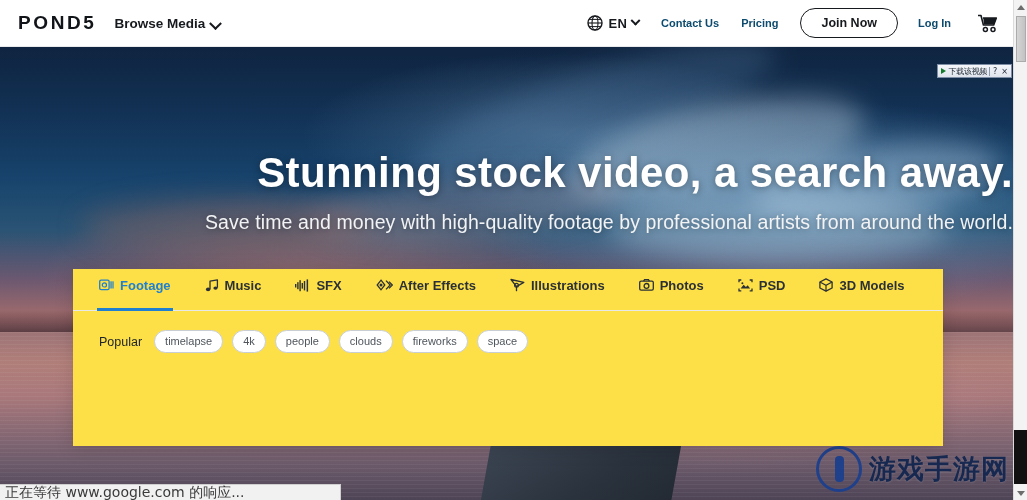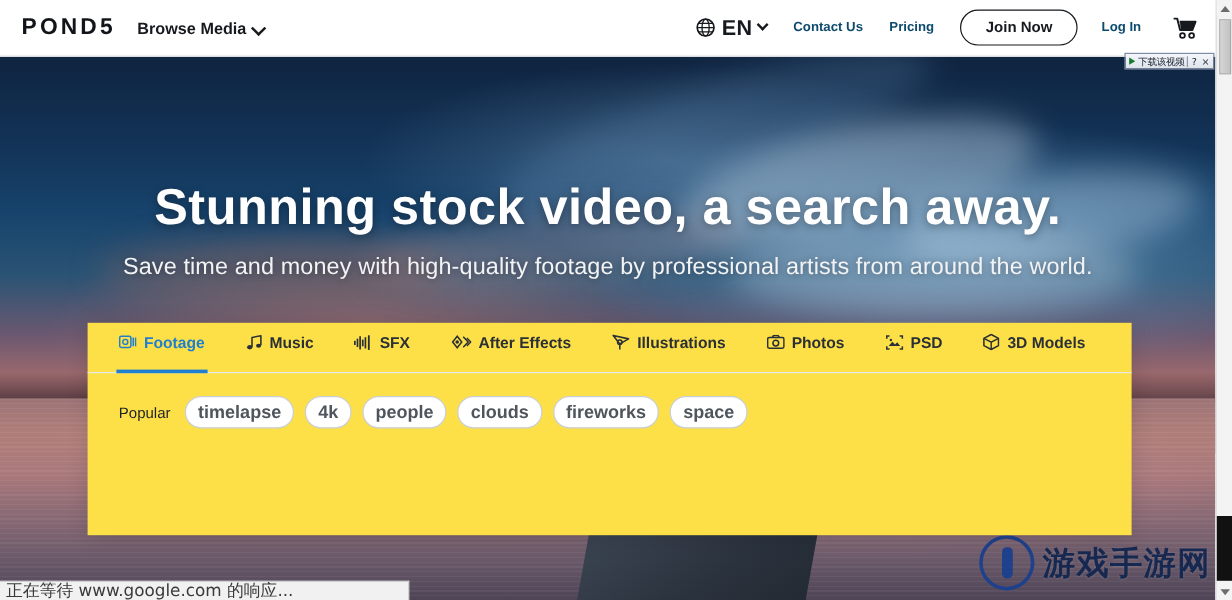--- a/index.html
+++ b/index.html
@@ -44,21 +44,21 @@
     transform: rotate(45deg) translate(-2px,-2px);
   }
   .hdr-right {
     margin-left: auto; margin-right: 14px;
     display: flex; align-items: center; gap: 0px;
   }
   .lang {
     display: flex; align-items: center; gap: 5px;
     margin-right: 22px;
   }
-  .lang-label { font-size: 18px; font-weight: 600; color: #16191d; letter-spacing:.3px;}
+  .lang-label { font-size: 13px; font-weight: 600; color: #16191d; letter-spacing:.3px;}
   .chev-sm {
     display: inline-block; width: 7px; height: 7px;
     border-right: 2px solid #16191d;
     border-bottom: 2px solid #16191d;
     transform: rotate(45deg) translate(-2px,-2px);
   }
   .hdr-link {
     font-size: 11px; font-weight: 700; color: #0c4a6e;
     margin-right: 22px; white-space: nowrap;
   }
@@ -133,21 +133,21 @@
     transform: rotate(-2deg);
   }
   .dock-post {
     position:absolute; left: 60%; bottom: 16%;
     width: 36px; height: 24px; border-radius: 8px;
     background: #272e38;
   }
 
   
   .dl-overlay {
-    position:absolute; top: 44px; right: 15px;
+    position:absolute; top: 64px; right: 15px;
     z-index: 50;
     display:flex; align-items:center;
     height: 14px;
     background: linear-gradient(180deg,#f4f6fa,#dfe4ec);
     border: 1px solid #7d8da5;
     font-size: 8px; color:#1b2430;
     padding: 0 2px; gap: 2px;
     font-family: "DejaVu Sans", sans-serif;
   }
   .dl-play {
@@ -155,21 +155,21 @@
     border-top:3.5px solid transparent;border-bottom:3.5px solid transparent;
     margin: 0 1px;
   }
   .dl-text { white-space:nowrap; letter-spacing:-.3px; }
   .dl-sep { width:1px;height:9px;background:#8c9ab0; }
   .dl-min, .dl-close { font-size:8px; padding:0 1px; color:#20293a; }
 
   
   .hero-text {
     position:absolute; top: 150px; left:0; width:1013px;
-    text-align:center; z-index: 20;
+    text-align:right; z-index: 20;
   }
   .hero-title {
     font-size: 42px; font-weight: 700; color:#fff;
     letter-spacing: .4px;
     text-shadow: 0 1px 7px rgba(0,0,0,.35);
     line-height: 1.08;
   }
   .hero-sub {
     margin-top: 16px;
     font-size: 19.5px; font-weight: 400; color:#f2f3f5;
@@ -234,22 +234,22 @@
     border:none; cursor:pointer;
   }
 
   .popular-row {
     margin: 19px 26px 0 26px;
     display:flex; align-items:center; gap: 9px;
   }
   .popular-label { font-size: 12.5px; font-weight: 400; color:#1e2329; margin-right: 3px;}
   .chip {
     border: 1px solid #c9ced4; border-radius: 14px;
-    padding: 5px 10px; font-size: 15px; color:#4e555c;
-    background:#fff; white-space:nowrap; line-height:1;font-weight:bold;
+    padding: 5px 10px; font-size: 11px; color:#4e555c;
+    background:#fff; white-space:nowrap; line-height:1;
   }
 
   
   .watermark {
     position:absolute; right: 18px; bottom: 8px;
     display:flex; align-items:center; gap: 7px;
     z-index: 25; opacity: .92;
   }
   .wm-logo {
     width: 46px; height: 46px; border-radius: 50%;

